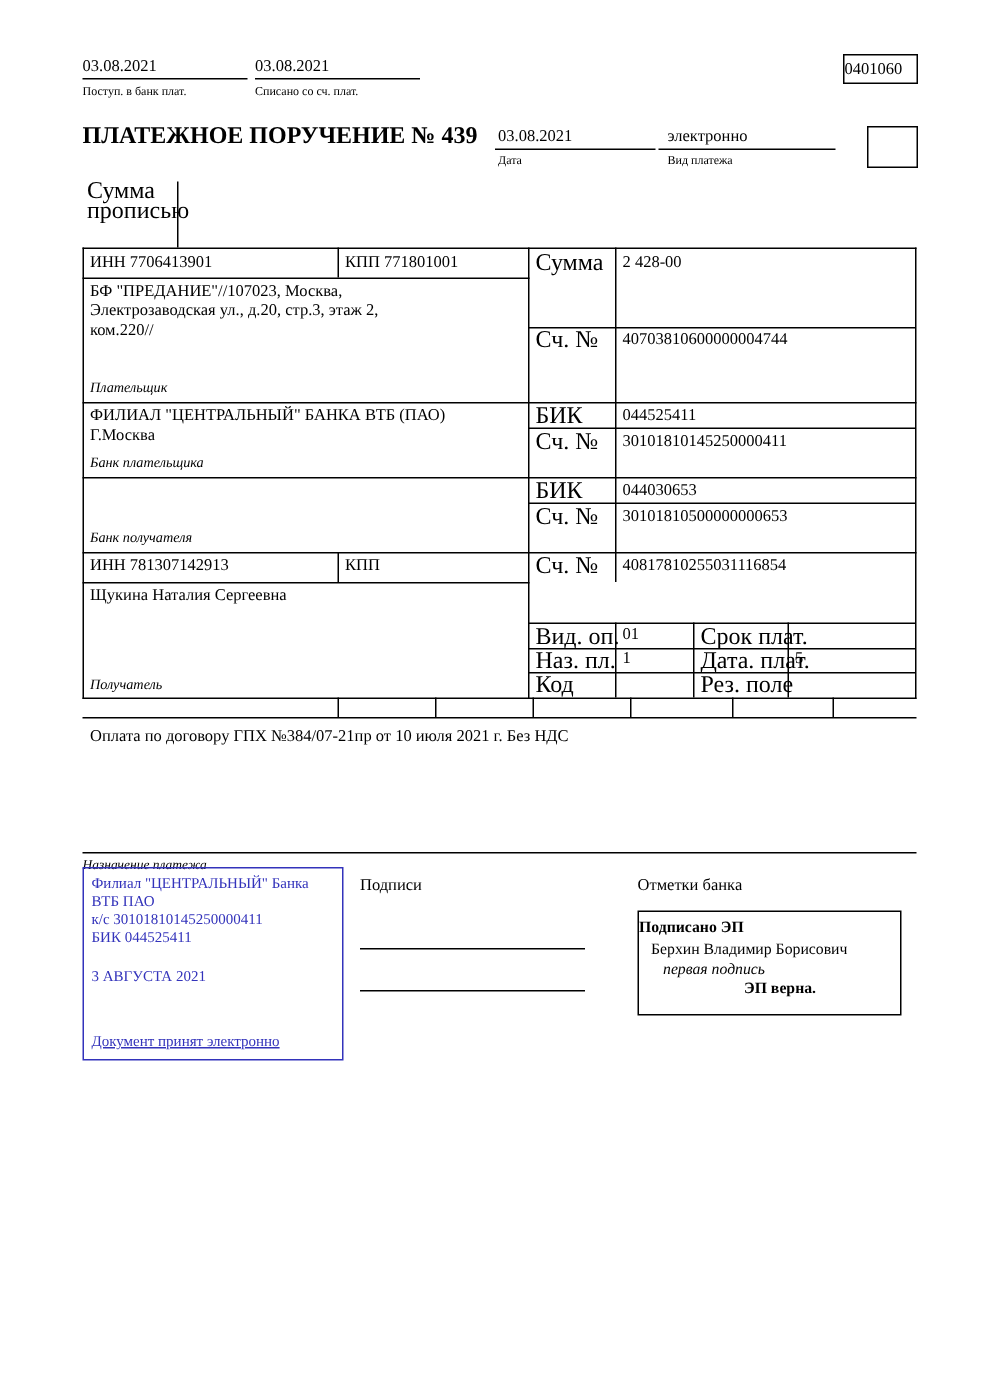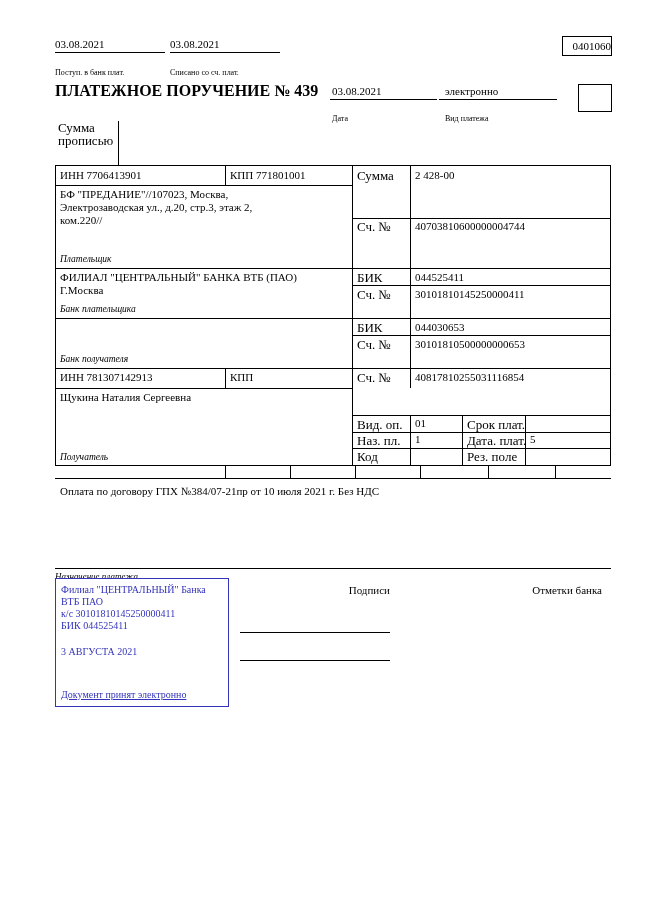--- a/index.html
+++ b/index.html
@@ -1,35 +1,35 @@
 <!DOCTYPE html>
 <html><head>
 <meta charset="utf-8">
 <style>
   html,body{margin:0;padding:0;background:#fff;}
   .page{position:relative;width:660px;height:919px;background:#fff;
         font-family:"Liberation Serif","DejaVu Serif",serif;color:#000;overflow:hidden;}
   .t{position:absolute;font-size:11px;line-height:13px;white-space:nowrap;}
   .w{white-space:normal;}
-  .sm{font-size:8px;line-height:9px;margin-top:12px;}
+  .sm{font-size:8px;line-height:9px;}
   .lab{font-size:9.5px;line-height:11px;font-style:italic;}
-  .cell{font-size:13px;}
+  .cell{font-size:16px;}
   .b{font-weight:bold;}
   .i{font-style:italic;}
   .hl{position:absolute;height:1px;background:#000;}
   .vl{position:absolute;width:1px;background:#000;}
   .box{position:absolute;border:1px solid #000;box-sizing:border-box;}
   .stamp{position:absolute;left:55px;top:578px;width:174px;height:129px;
          border:1px solid #3333bb;box-sizing:border-box;color:#3333bb;}
   .stamp .t{color:#3333bb;font-size:10px;line-height:12px;}
   .marks{position:absolute;left:425px;top:607px;width:176px;height:70px;
          border:1px solid #000;box-sizing:border-box;}
   .marks .t{font-size:10.5px;line-height:13px;}
   .u{text-decoration:underline;}
-  .ctr{text-align:right;}
+  .ctr{text-align:left;}
 </style>
 </head>
 <body>
 
 <div class="page">
 
   <div class="t" style="left:55px;top:38px">03.08.2021</div>
   <div class="hl" style="left:55px;top:52px;width:110px"></div>
   <div class="t sm" style="left:55px;top:56px">Поступ. в банк плат.</div>
 
@@ -134,14 +134,20 @@
     <div class="t" style="left:5px;top:41px">БИК 044525411</div>
     <div class="t" style="left:5px;top:67px">3 АВГУСТА 2021</div>
     <div class="t u" style="left:5px;top:110px">Документ принят электронно</div>
   </div>
 
   <div class="t ctr" style="left:240px;top:584px;width:150px">Подписи</div>
   <div class="hl" style="left:240px;top:632px;width:150px"></div>
   <div class="hl" style="left:240px;top:660px;width:150px"></div>
 
   <div class="t ctr" style="left:425px;top:584px;width:177px">Отметки банка</div>
+  <div class="marks">
+    <div class="t b ctr" style="left:0;top:4px;width:174px">Подписано ЭП</div>
+    <div class="t" style="left:8px;top:19px">Берхин Владимир Борисович</div>
+    <div class="t i" style="left:16px;top:32px">первая подпись</div>
+    <div class="t b" style="left:70px;top:45px">ЭП верна.</div>
+  </div>
 
 </div>
 
 </body></html>

